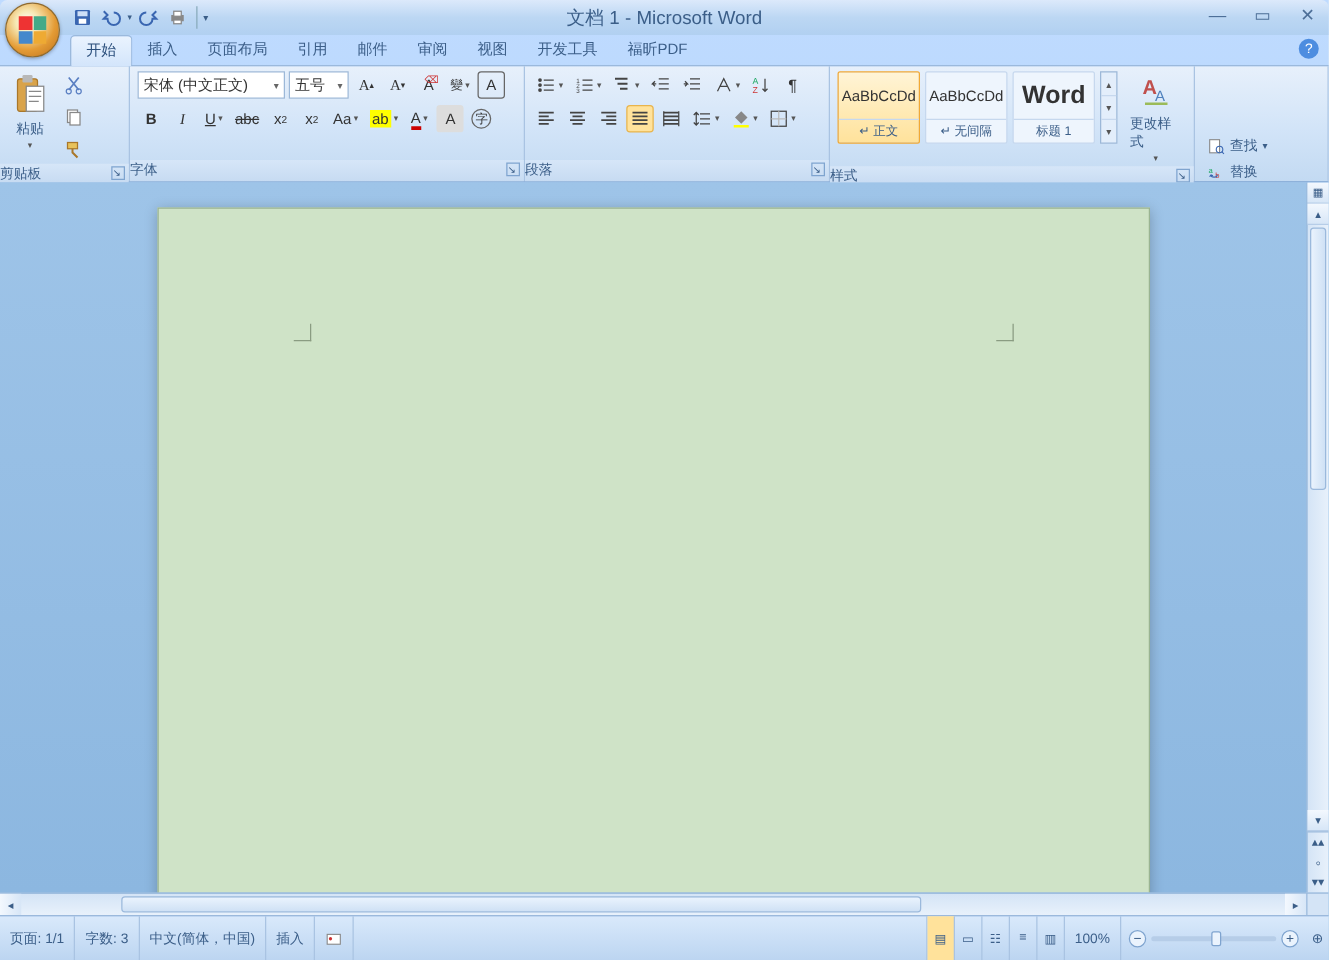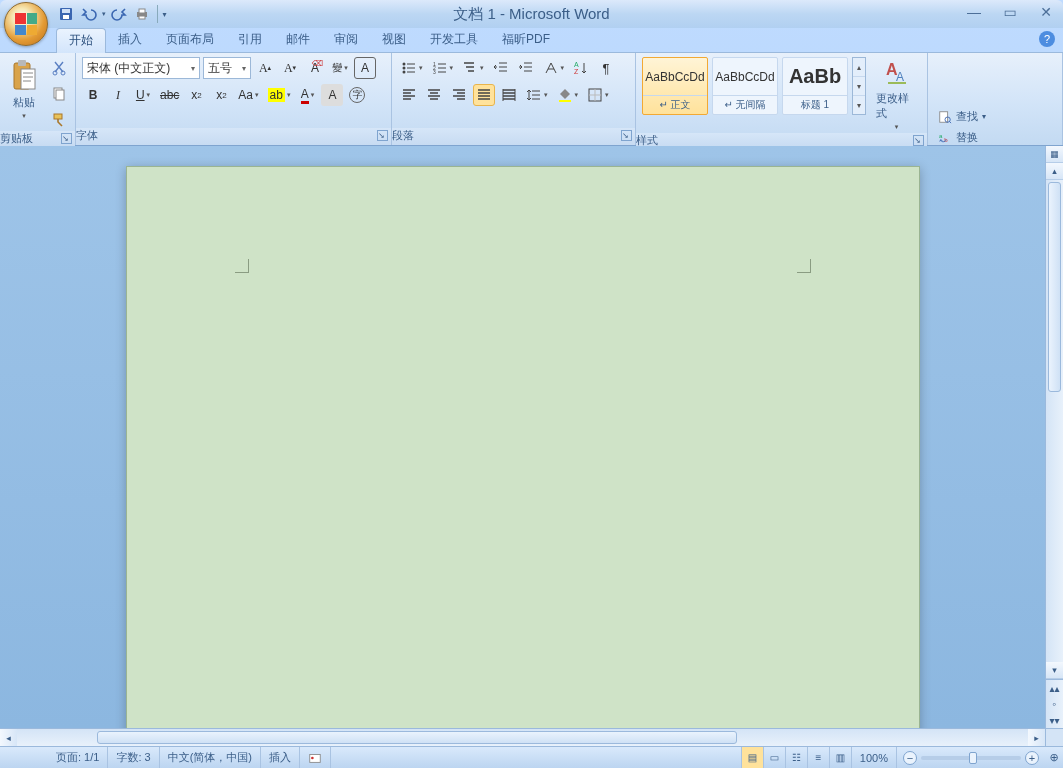--- a/index.html
+++ b/index.html
@@ -69,21 +69,21 @@
 .vscroll .pg{ height:16px; font-size:10px; display:flex; align-items:center; justify-content:center; cursor:pointer; color:#3b5e88;}
 .vscroll .browse-obj{ height:16px; font-size:12px; display:flex; align-items:center; justify-content:center; cursor:pointer; color:#3b5e88;}
 
 .hscroll{ position:absolute; left:0; right:18px; bottom:0; height:18px; background:linear-gradient(180deg,#d4e4f6,#e8f1fb); border-top:1px solid #9bb9dc; display:flex;}
 .hscroll .arr{ width:17px; display:flex; align-items:center; justify-content:center; font-size:9px; color:#3b5e88; cursor:pointer; background:linear-gradient(90deg,#f3f8fe,#d7e6f7);}
 .hscroll .track{ flex:1; position:relative;}
 .hscroll .thumb{ position:absolute; top:2px; bottom:2px; left:80px; width:640px; background:linear-gradient(180deg,#eaf3fd,#cfe1f5); border:1px solid #9bb9dc; border-radius:3px; cursor:pointer;}
 .corner{ position:absolute; right:0; bottom:0; width:18px; height:18px; background:#d4e4f6; border-left:1px solid #9bb9dc; border-top:1px solid #9bb9dc;}
 
 
-.statusbar{ height:22px; background:linear-gradient(180deg,#d9e9fb,#bcd5f1); border-top:1px solid #9bb9dc; display:flex; align-items:center; font-size:11px; color:#3b5e88;padding-left:48px;}
+.statusbar{ height:36px; background:linear-gradient(180deg,#d9e9fb,#bcd5f1); border-top:1px solid #9bb9dc; display:flex; align-items:center; font-size:11px; color:#3b5e88;}
 .statusbar .cell{ padding:0 8px; height:100%; display:flex; align-items:center; border-right:1px solid #a9c3e2; cursor:pointer;}
 .statusbar .spacer{flex:1;}
 .viewbtns{ display:flex; height:100%; border-left:1px solid #a9c3e2;}
 .viewbtns .vb{ width:22px; display:flex; align-items:center; justify-content:center; cursor:pointer; border-right:1px solid #a9c3e2; font-size:10px;}
 .viewbtns .vb.sel{ background:#ffe29b;}
 .zoom{ display:flex; align-items:center; gap:4px; padding:0 6px;}
 .zoom .zbtn{ width:14px; height:14px; border:1px solid #7fa4cf; border-radius:50%; display:flex; align-items:center; justify-content:center; font-size:11px; background:#eaf3fd; cursor:pointer; color:#3b5e88;}
 .zoom .slider{ width:100px; height:4px; background:#b6cde8; position:relative; border-radius:2px;}
 .zoom .slider .knob{ position:absolute; left:48px; top:-4px; width:8px; height:12px; background:#eaf3fd; border:1px solid #7fa4cf; border-radius:2px; cursor:pointer;}
 
@@ -147,21 +147,21 @@
   <div class="tab">邮件</div>
   <div class="tab">审阅</div>
   <div class="tab">视图</div>
   <div class="tab">开发工具</div>
   <div class="tab">福昕PDF</div>
   <div class="help">?</div>
 </div>
 
 <div class="ribbon">
 
-  <div class="group" style="width:76px;">
+  <div class="group" style="width:104px;">
     <div class="group-body">
       <div class="bigbtn">
         <svg width="28" height="34" viewBox="0 0 28 34">
             <rect x="4" y="4" width="16" height="26" rx="2" fill="#d9a34a" stroke="#a9772a"></rect>
             <rect x="8" y="1" width="8" height="6" rx="1" fill="#b8b8b8"></rect>
             <rect x="11" y="10" width="14" height="20" fill="#fff" stroke="#888"></rect>
             <path d="M13 14h10M13 18h10M13 22h8" stroke="#888"></path>
           </svg>
         <span class="lbl">粘贴</span>
         <span style="font-size:7px;color:#555;">▾</span>
@@ -347,21 +347,21 @@
       <div class="style-gallery">
         <div class="style-item sel">
           <div class="style-prev">AaBbCcDd</div>
           <div class="style-name">↵ 正文</div>
         </div>
         <div class="style-item">
           <div class="style-prev">AaBbCcDd</div>
           <div class="style-name">↵ 无间隔</div>
         </div>
         <div class="style-item">
-          <div class="style-prev" style="font-size:20px;font-weight:bold;">AaBb</div>
+          <div class="style-prev" style="font-size:20px;font-weight:bold;">Word</div>
           <div class="style-name">标题 1</div>
         </div>
         <div class="gallery-scroll">
             <span>▴</span>
             <span>▾</span>
             <span>▾</span>
           </div>
       </div>
       <div class="bigbtn">
         <svg width="30" height="30" viewBox="0 0 30 30">

